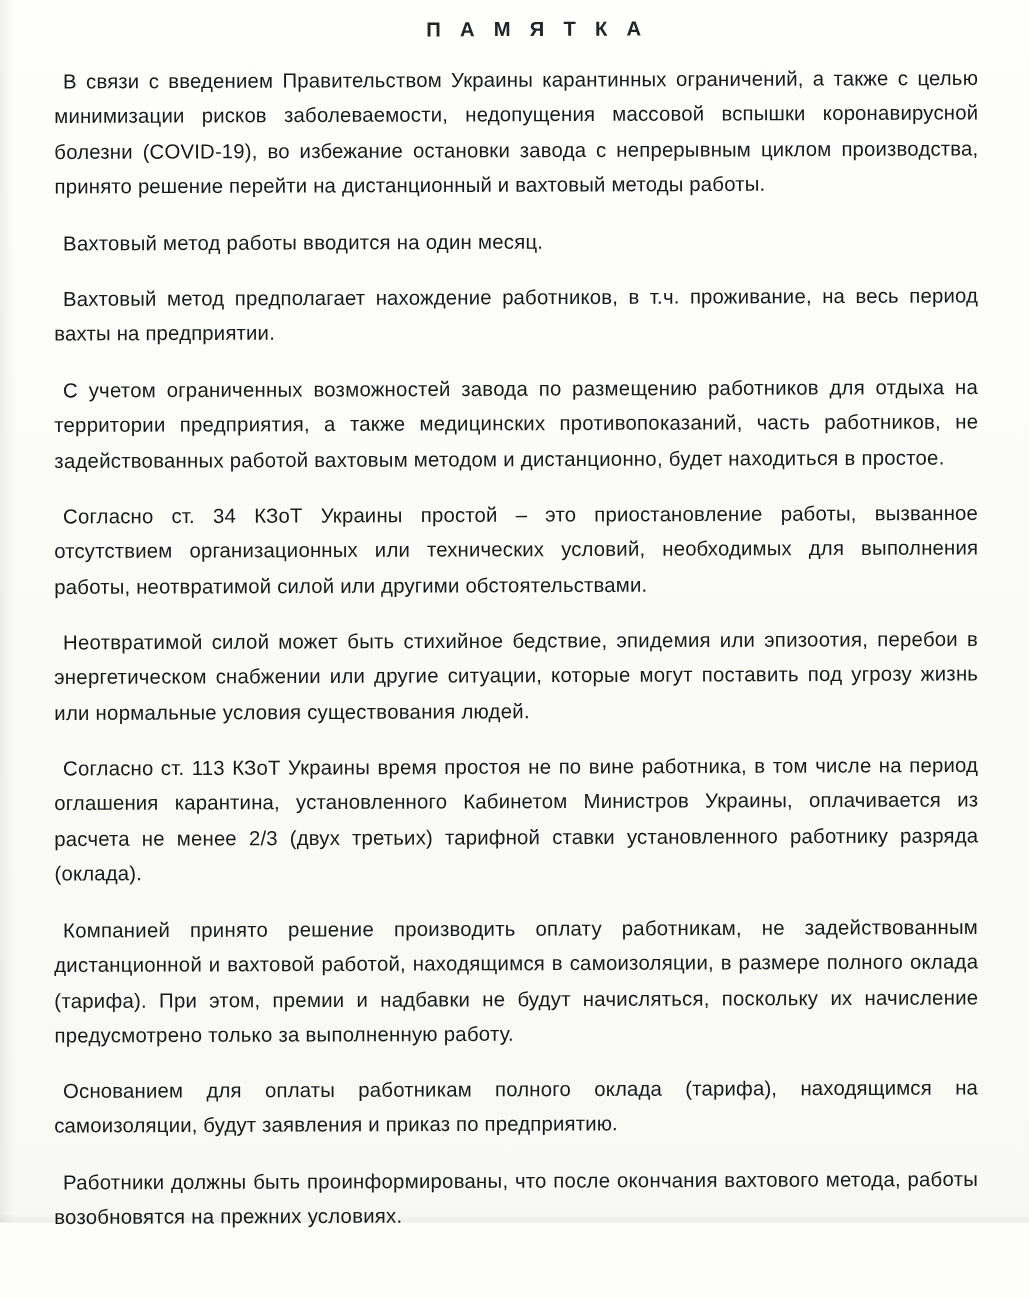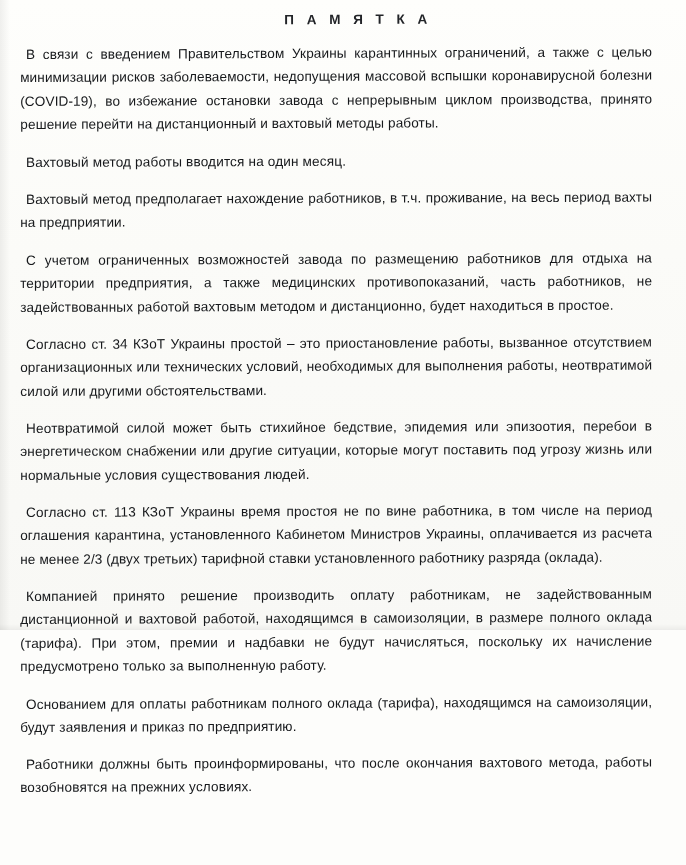--- a/index.html
+++ b/index.html
@@ -10,38 +10,38 @@
     width: 686px;
     height: 865px;
     background: #fdfdfb;
     font-family: "Liberation Serif", serif;
     color: #15171a;
     overflow: hidden;
   }
   .page {
     position: relative;
     width: 686px;
-    height: 630px;
+    height: 815px;
     background: linear-gradient(180deg, #fefefc 0%, #fbfbf8 40%, #f8f8f5 100%);
     box-sizing: border-box;
     padding: 0;
   }
   .doc-title {
     text-align: center;
     font-family: "Liberation Sans", sans-serif;
     font-size: 13.5px;
     letter-spacing: 4.5px;
     font-weight: 600;
     color: #222428;
     padding-top: 12px;
     padding-left: 30px;
     transform: rotate(-0.25deg);
   }
   .body-block {
-    padding: 16px 34px 0 20px;
+    padding: 16px 34px 0 36px;
   }
   p.para {
     margin: 0 0 14px 0;
     font-family: "Liberation Sans", sans-serif;
     font-size: 13.6px;
     line-height: 1.72;
     text-align: justify;
     color: #17191c;
     text-indent: 6px;
     transform: rotate(-0.22deg);

